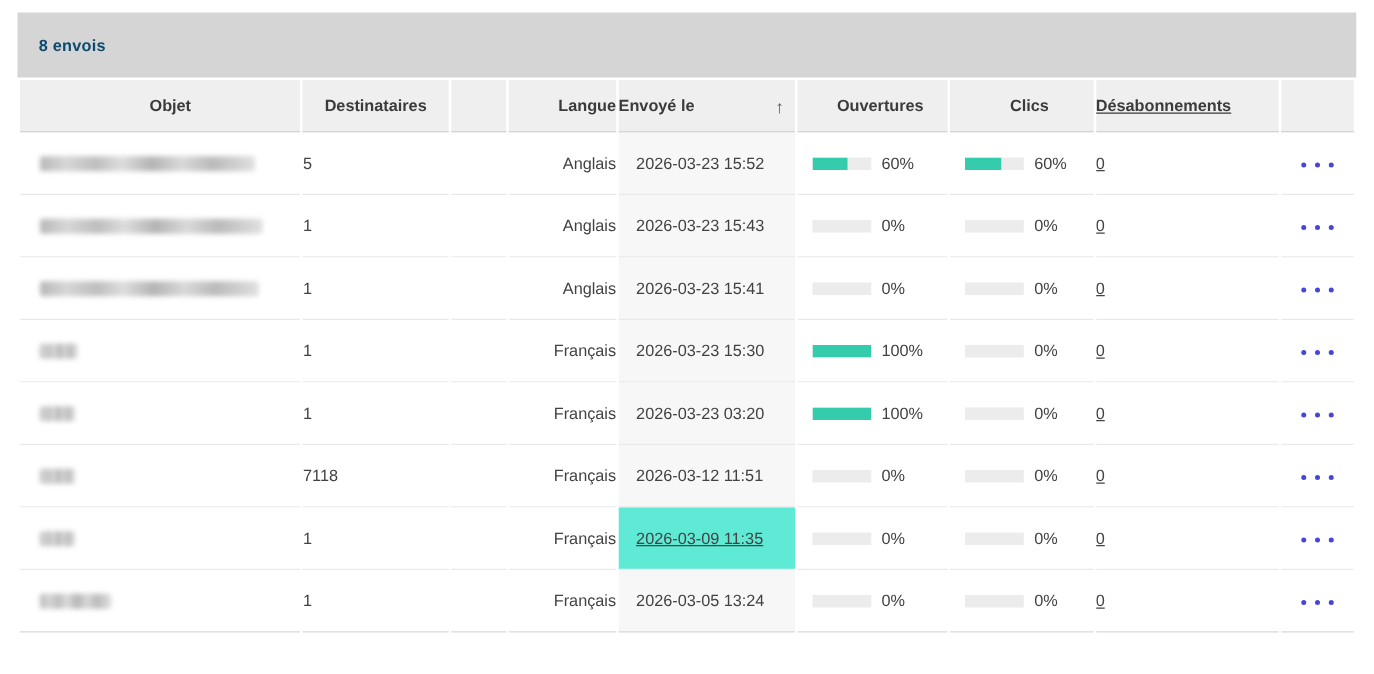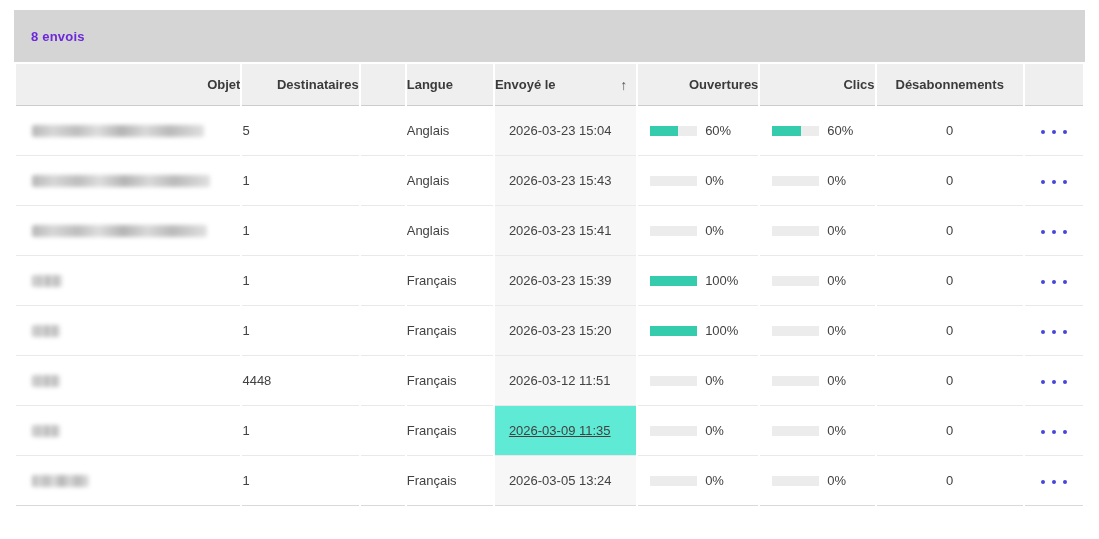--- a/index.html
+++ b/index.html
@@ -15,63 +15,63 @@
   .topbar {
     height: 52px;
     background: #d5d5d5;
     display: flex;
     align-items: center;
     padding-left: 17px;
   }
   .topbar .count-title {
     font-size: 13px;
     font-weight: bold;
-    color: #6d28d9;
+    color: #0c4a6e;
     letter-spacing: .2px;
   }
   
   table.campaigns {
     width: 100%;
     table-layout: fixed;
     border-collapse: separate;
     border-spacing: 2px 0;
     margin-top: 2px;
   }
   thead th {
     height: 42px;
     background: #efefef;
     border-bottom: 1px solid #cccccc;
     font-size: 13px;
     font-weight: bold;
     color: #3b3b3b;
-    text-align: right;
+    text-align: center;
     vertical-align: middle;
     white-space: nowrap;
     overflow: hidden;
   }
   tbody td {
     height: 50px;
     border-bottom: 1px solid #e9e9e9;
     font-size: 13px;
     color: #424242;
     vertical-align: middle;
     background: #ffffff;
     white-space: nowrap;
     overflow: hidden;
   }
   tbody tr:last-child td { border-bottom: 1px solid #d9d9d9; }
 
   
   th.col-objet, td.col-objet { padding-left: 16px; }
   th.col-dest,  td.col-dest  { }
-  th.col-langue, td.col-langue { text-align: left; }
+  th.col-langue, td.col-langue { text-align: right; }
   th.col-envoye { padding-right: 9px; }
   td.col-envoye { padding-left: 14px; background: #f7f7f7; }
   th.col-ouv, td.col-ouv, th.col-clics, td.col-clics { padding-left: 12px; }
-  th.col-desab, td.col-desab { text-align: center; }
+  th.col-desab, td.col-desab { text-align: left; text-decoration: underline; }
   th.col-actions, td.col-actions { text-align: center; }
 
   .sort-header {
     display: flex;
     align-items: center;
     justify-content: space-between;
   }
   .sort-arrow {
     font-size: 14px;
     font-weight: normal;
@@ -164,21 +164,21 @@
       </tr>
     </thead>
     <tbody>
         <tr>
     <td class="col-objet">
       <div class="redacted" style="width: 172px;"></div>
     </td>
     <td class="col-dest">5</td>
     <td class="col-spacer"></td>
     <td class="col-langue">Anglais</td>
-    <td class="col-envoye" style="background: rgb(247, 247, 247);">2026-03-23 15:04</td>
+    <td class="col-envoye" style="background: rgb(247, 247, 247);">2026-03-23 15:52</td>
     <td class="col-ouv">
       <span class="metric-cell">
         <span class="progress-track">
           <span class="progress-fill" style="width: 60%;"></span>
         </span>
         <span class="metric-label">60%</span>
       </span>
     </td>
     <td class="col-clics">
       <span class="metric-cell">
@@ -263,21 +263,21 @@
       </button>
     </td>
   </tr>
         <tr>
     <td class="col-objet">
       <div class="redacted" style="width: 30px;"></div>
     </td>
     <td class="col-dest">1</td>
     <td class="col-spacer"></td>
     <td class="col-langue">Français</td>
-    <td class="col-envoye" style="background: rgb(247, 247, 247);">2026-03-23 15:39</td>
+    <td class="col-envoye" style="background: rgb(247, 247, 247);">2026-03-23 15:30</td>
     <td class="col-ouv">
       <span class="metric-cell">
         <span class="progress-track">
           <span class="progress-fill" style="width: 100%;"></span>
         </span>
         <span class="metric-label">100%</span>
       </span>
     </td>
     <td class="col-clics">
       <span class="metric-cell">
@@ -296,21 +296,21 @@
       </button>
     </td>
   </tr>
         <tr>
     <td class="col-objet">
       <div class="redacted" style="width: 28px;"></div>
     </td>
     <td class="col-dest">1</td>
     <td class="col-spacer"></td>
     <td class="col-langue">Français</td>
-    <td class="col-envoye" style="background: rgb(247, 247, 247);">2026-03-23 15:20</td>
+    <td class="col-envoye" style="background: rgb(247, 247, 247);">2026-03-23 03:20</td>
     <td class="col-ouv">
       <span class="metric-cell">
         <span class="progress-track">
           <span class="progress-fill" style="width: 100%;"></span>
         </span>
         <span class="metric-label">100%</span>
       </span>
     </td>
     <td class="col-clics">
       <span class="metric-cell">
@@ -326,21 +326,21 @@
         <span class="dot"></span>
         <span class="dot"></span>
         <span class="dot"></span>
       </button>
     </td>
   </tr>
         <tr>
     <td class="col-objet">
       <div class="redacted" style="width: 28px;"></div>
     </td>
-    <td class="col-dest">4448</td>
+    <td class="col-dest">7118</td>
     <td class="col-spacer"></td>
     <td class="col-langue">Français</td>
     <td class="col-envoye" style="background: rgb(247, 247, 247);">2026-03-12 11:51</td>
     <td class="col-ouv">
       <span class="metric-cell">
         <span class="progress-track">
           <span class="progress-fill" style="width: 0%;"></span>
         </span>
         <span class="metric-label">0%</span>
       </span>

